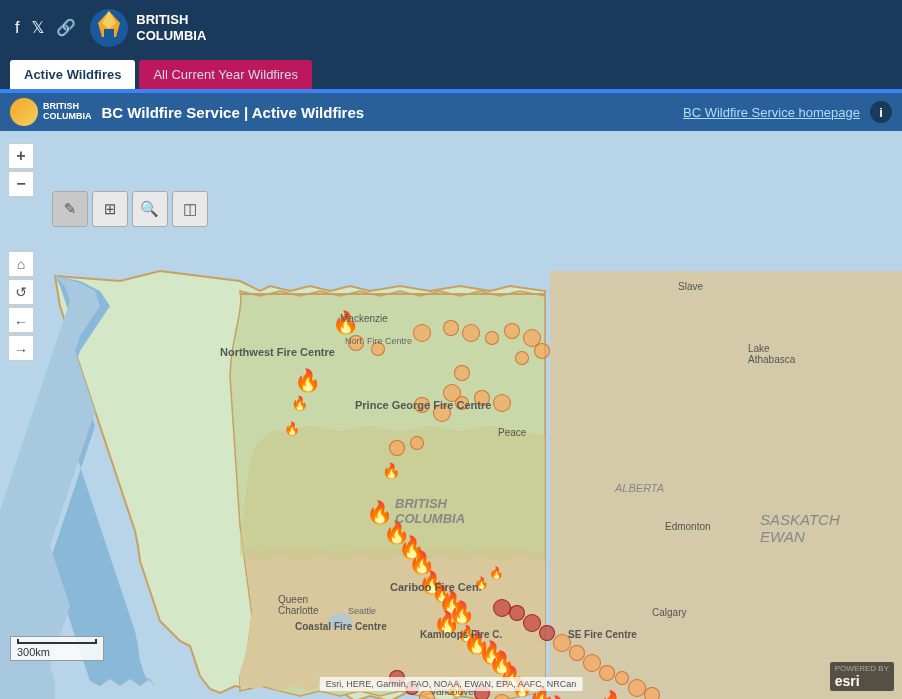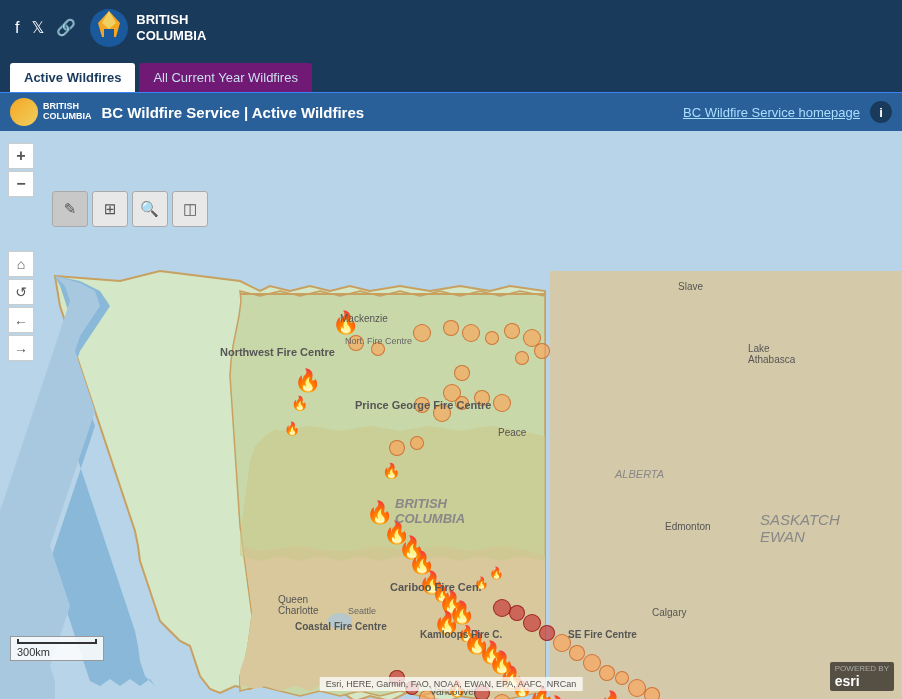--- a/index.html
+++ b/index.html
@@ -42,35 +42,35 @@
       text-transform: uppercase;
     }
 
     
     #tabs {
       background: #1a3a5c;
       height: 38px;
       display: flex;
       align-items: flex-end;
       padding: 0 10px;
-      border-bottom: 1px solid #3b82f6;
+      border-bottom: 4px solid #3b82f6;
     }
     .tab {
       padding: 7px 14px;
       font-size: 13px;
       cursor: pointer;
       border-radius: 3px 3px 0 0;
     }
     .tab-active {
       background: white;
       color: #1a3a5c;
       font-weight: bold;
     }
     .tab-inactive {
-      background: #701a75;
+      background: #be185d;
       color: #cde;
       margin-left: 4px;
     }
 
     
     #map-bar {
       background: #2a6099;
       height: 38px;
       display: flex;
       align-items: center;
@@ -408,21 +408,21 @@
     <div class="nav-btn">→</div>
   </div>
 
   <div class="region-label" style="left:220px; top:215px; font-size:11px;text-align:center;">Northwest Fire Centre</div>
   <div class="region-label" style="left:355px; top:268px; font-size:11px;">Prince George Fire Centre</div>
   <div class="region-label" style="left:390px; top:450px; font-size:11px;">Cariboo Fire Cen.</div>
   <div class="region-label" style="left:295px; top:490px; font-size:10px;">Coastal Fire Centre</div>
   <div class="region-label" style="left:420px; top:498px; font-size:10px;">Kamloops Fire C.</div>
   <div class="region-label" style="left:568px; top:498px; font-size:10px;">SE Fire Centre</div>
 
-  <div class="province-label" style="left:615px; top:337px;">ALBERTA</div>
+  <div class="province-label" style="left:615px; top:351px;">ALBERTA</div>
   <div class="province-label" style="left:395px; top:365px; font-size:13px; font-weight:bold;">BRITISH<br>COLUMBIA</div>
   <div class="province-label" style="left:760px; top:380px; font-size:15px;">SASKATCH<br>EWAN</div>
 
   <div class="city-label" style="left:748px; top:212px;">Lake<br>Athabasca</div>
   <div class="city-label" style="left:665px; top:390px;">Edmonton</div>
   <div class="city-label" style="left:652px; top:476px;">Calgary</div>
   <div class="city-label" style="left:430px; top:555px;">Vancouver</div>
   <div class="city-label" style="left:278px; top:463px;">Queen<br>Charlotte</div>
   <div class="city-label" style="left:340px; top:182px;">Mackenzie</div>
   <div class="city-label" style="left:498px; top:296px;">Peace</div>

